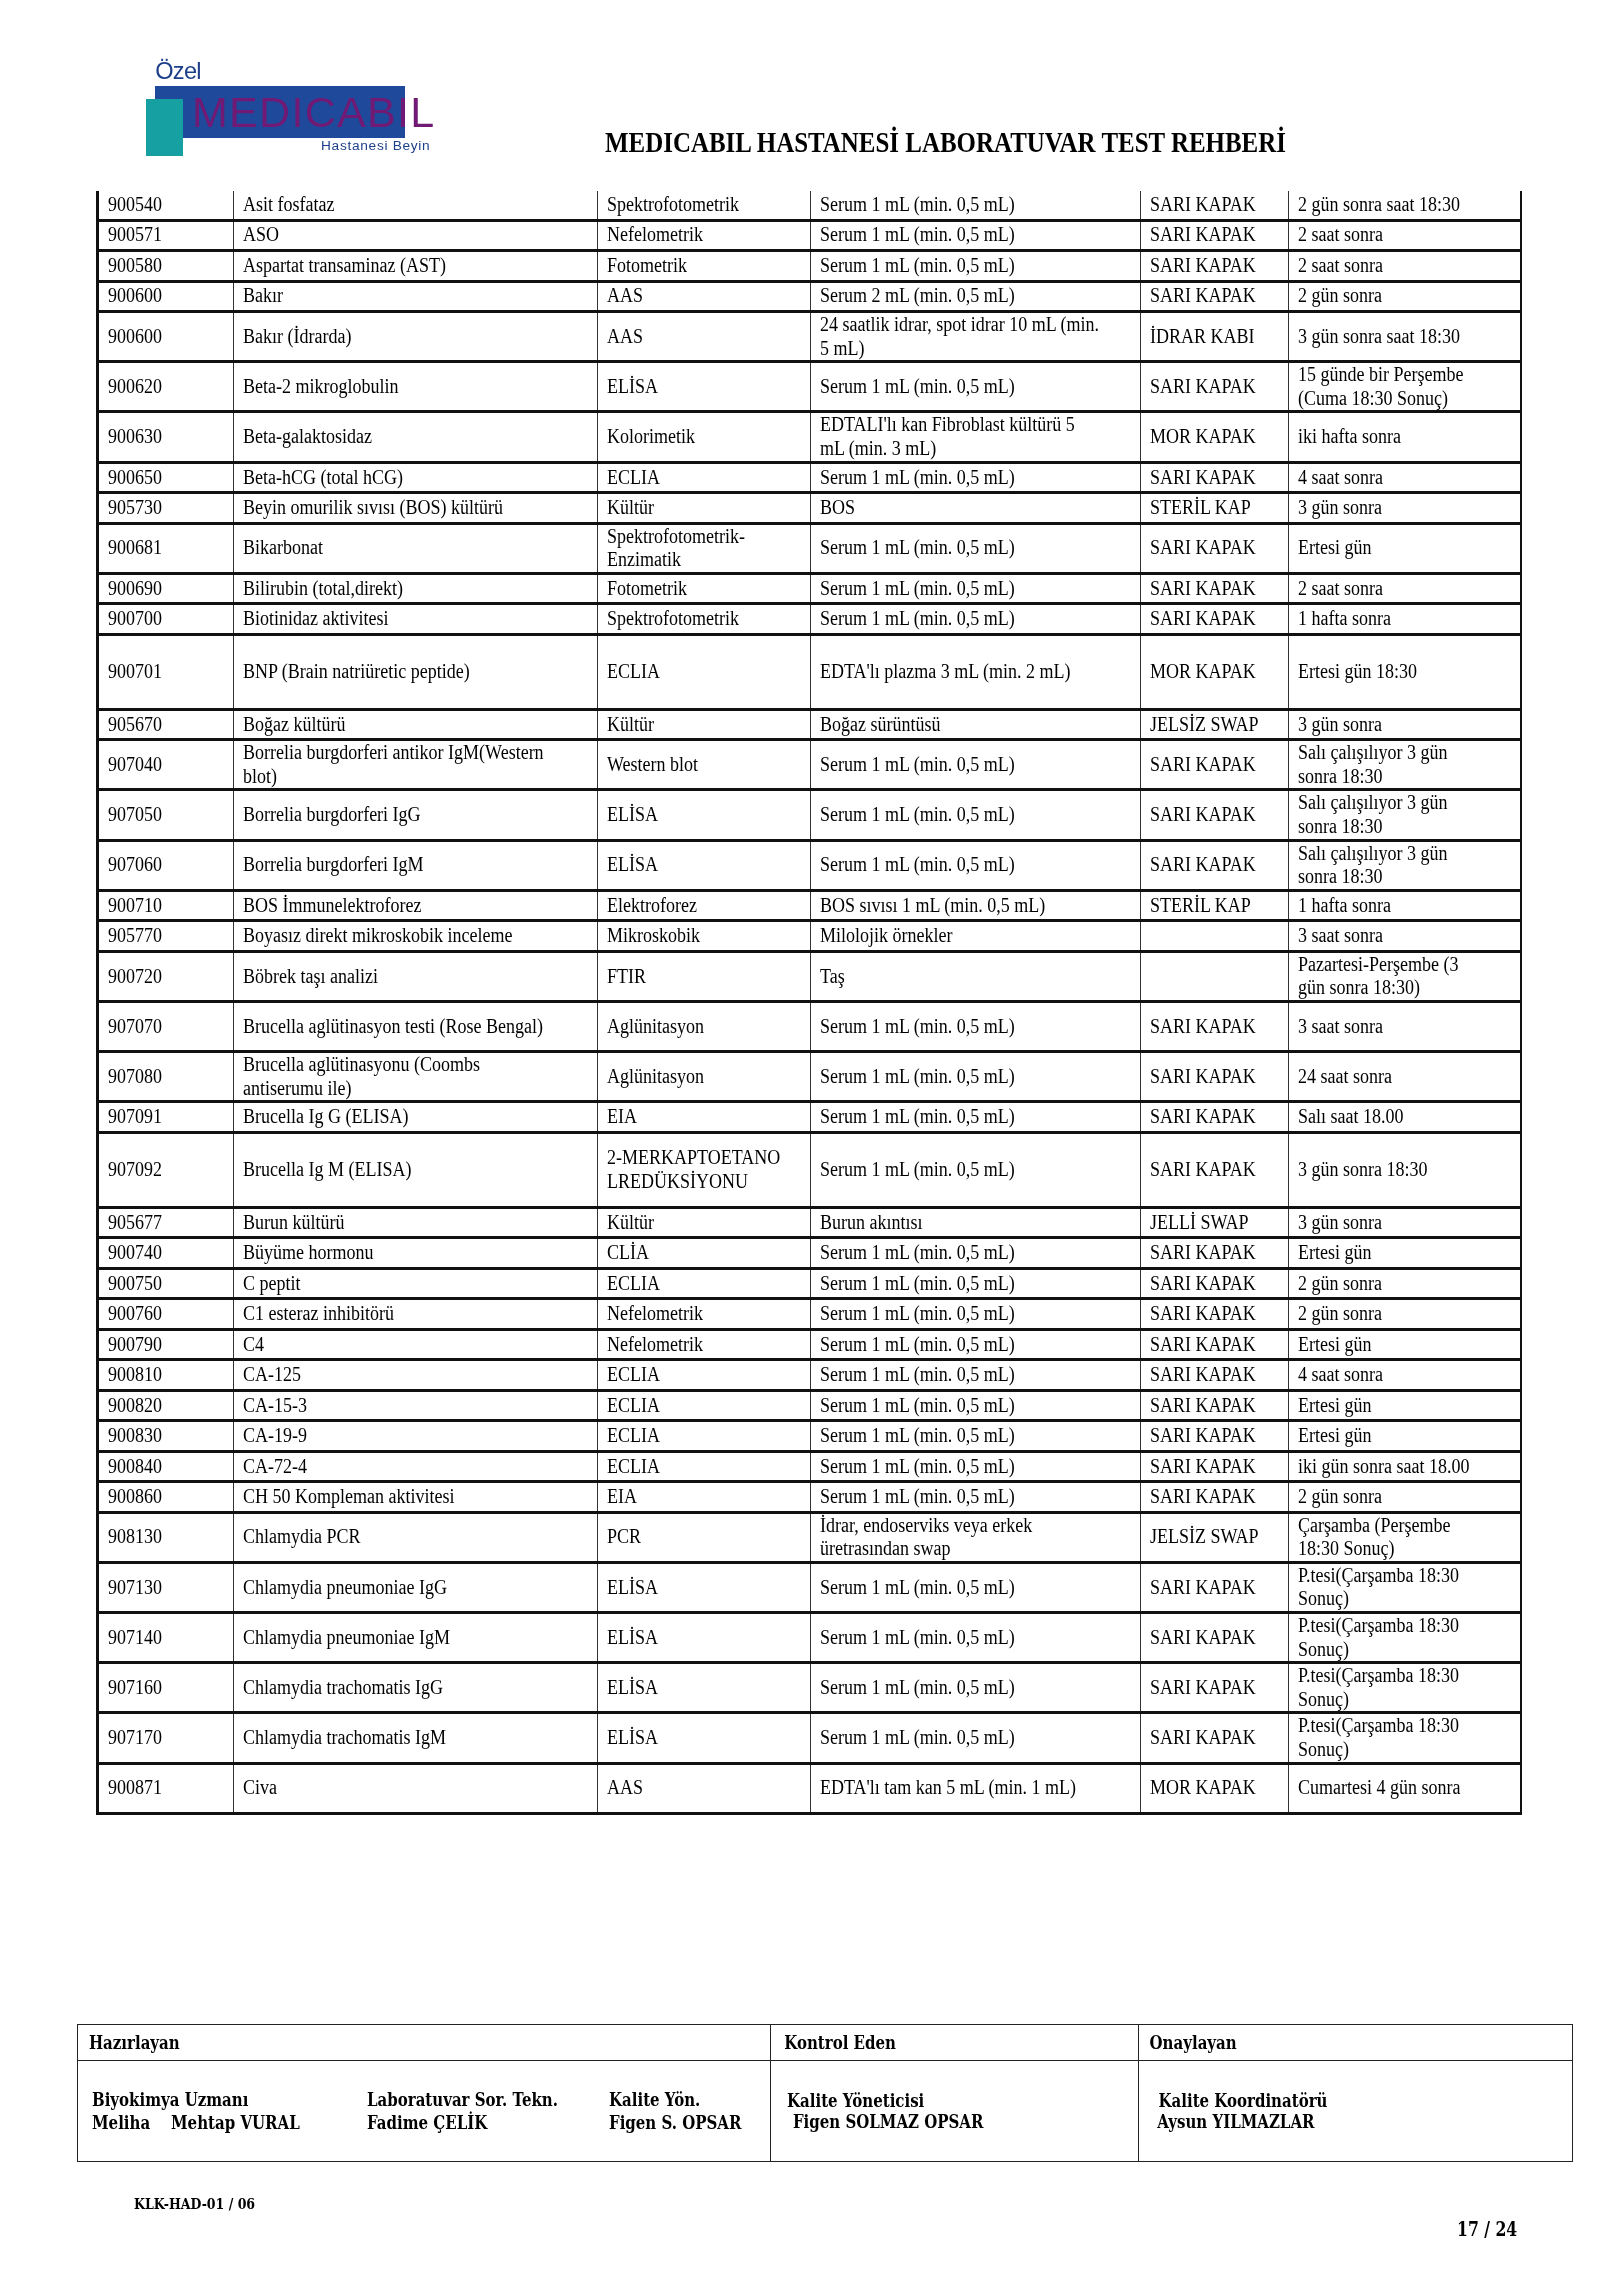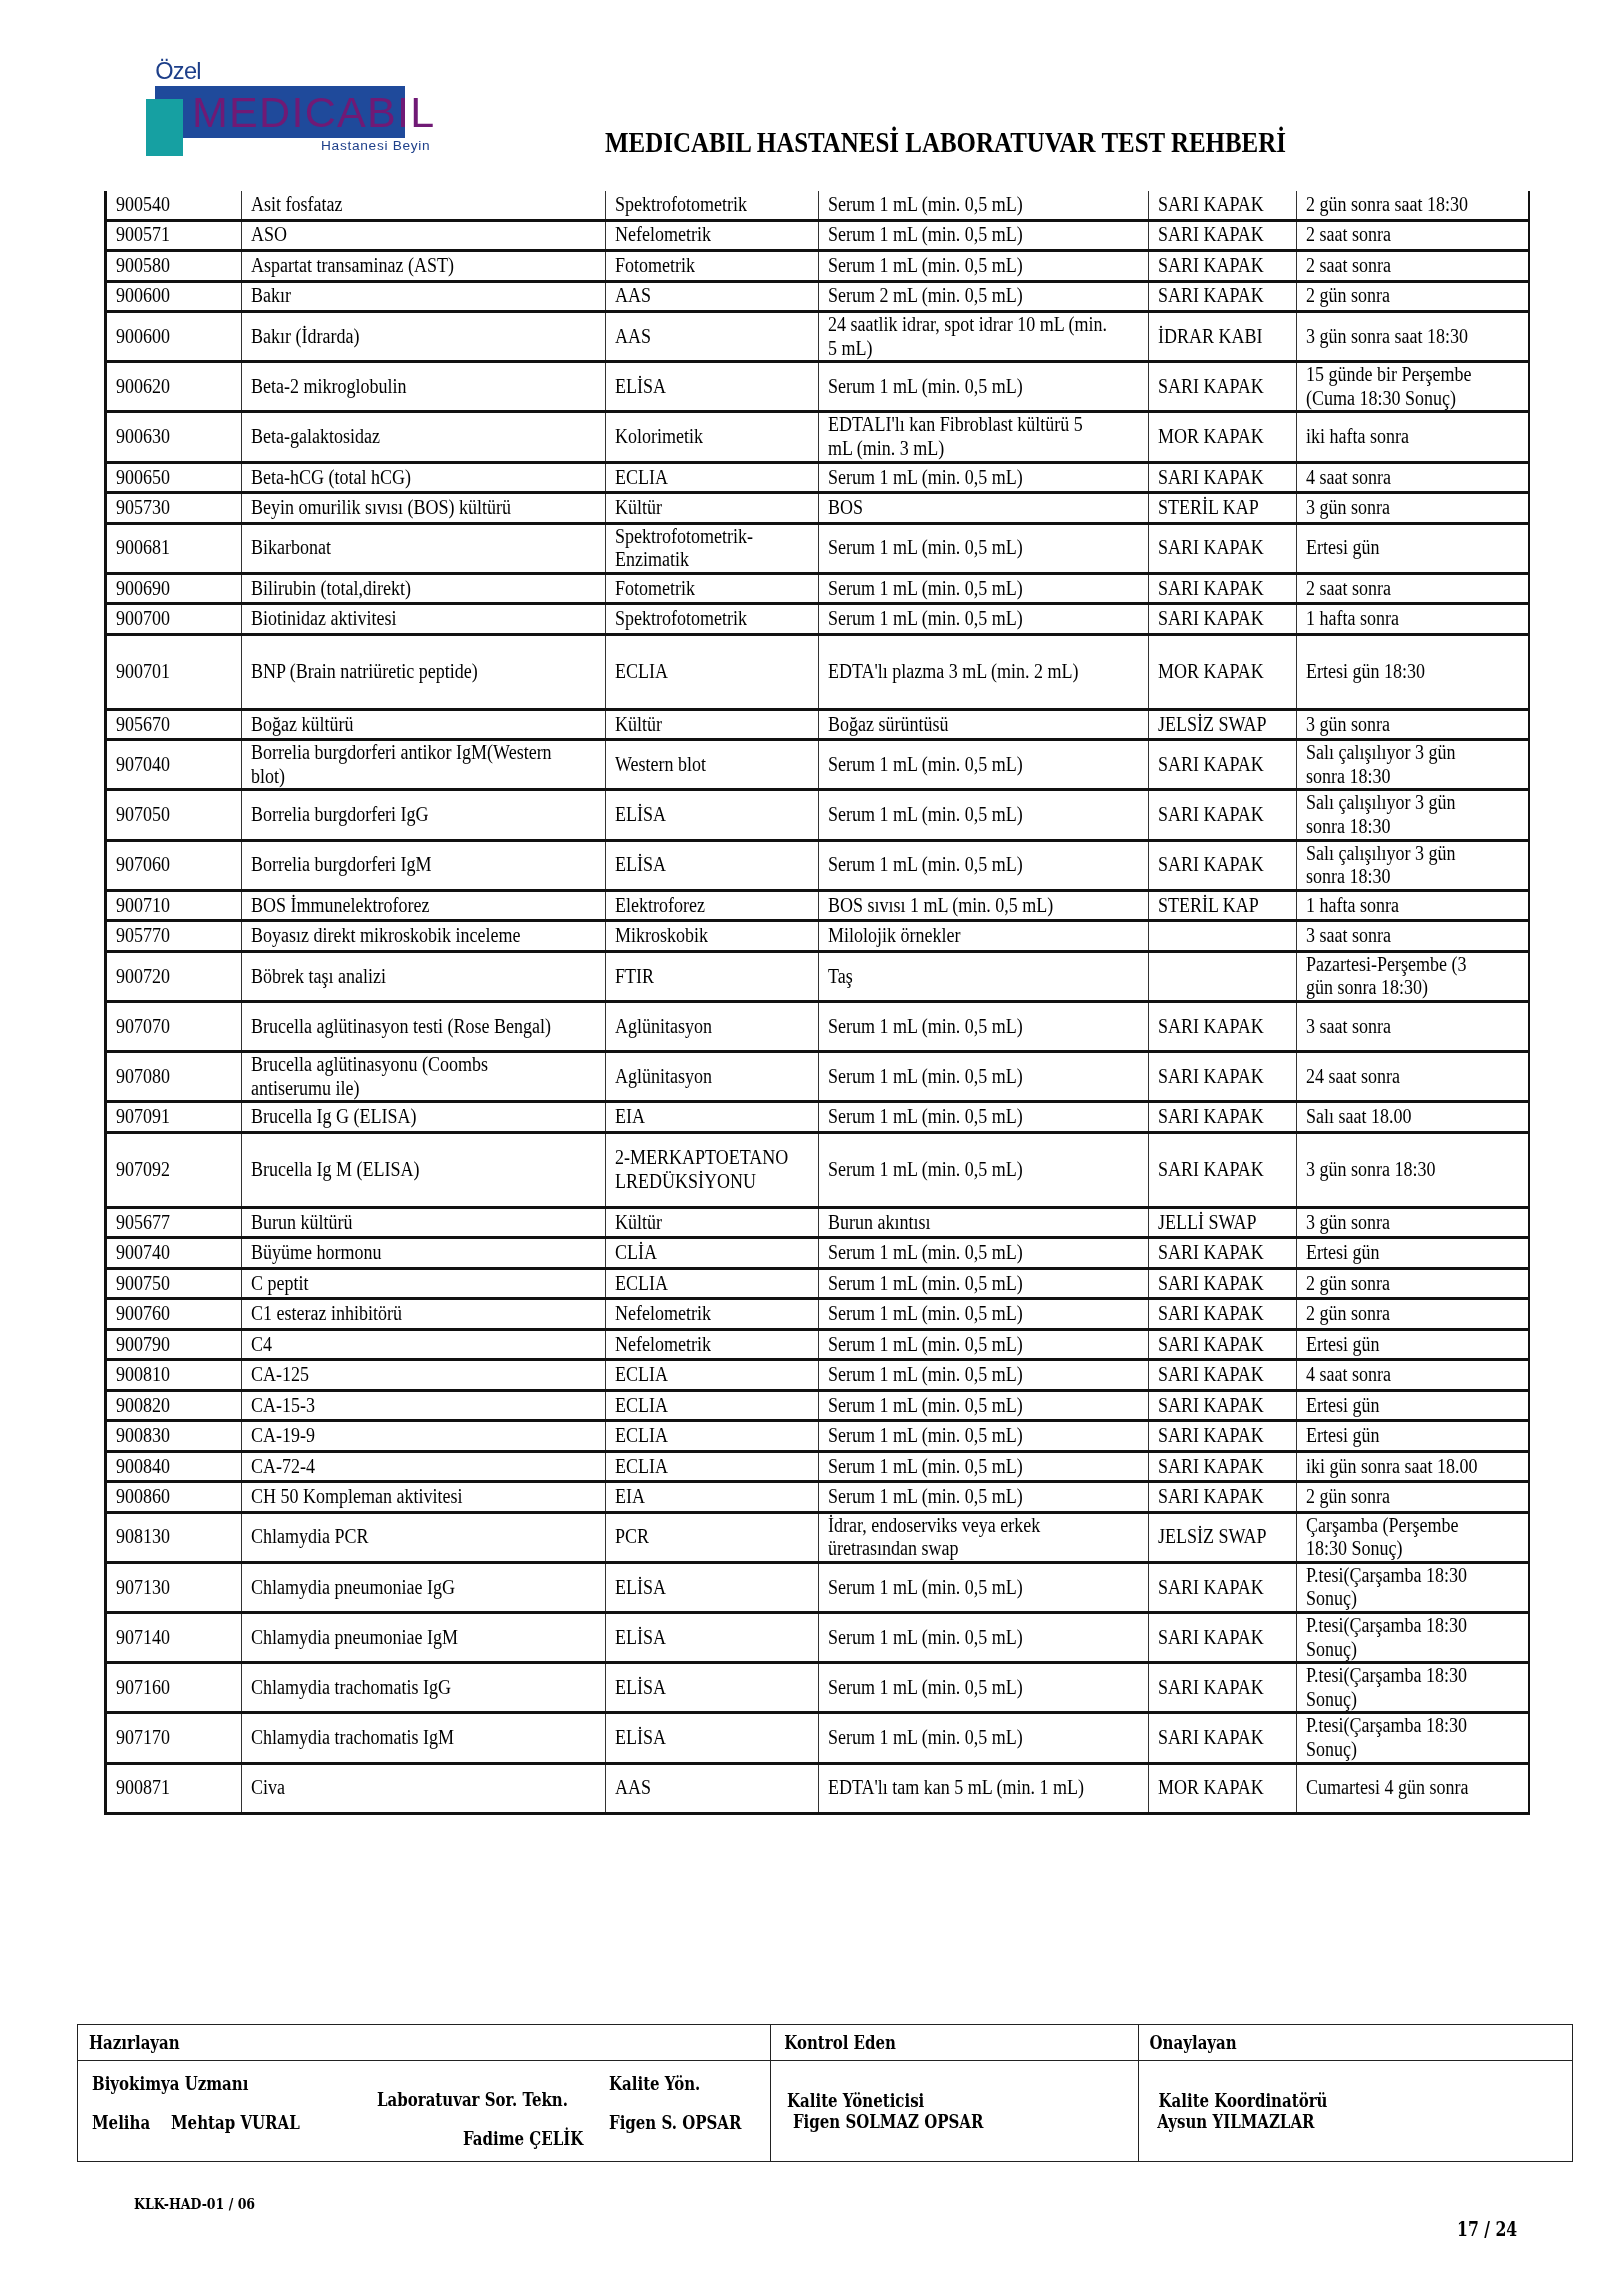--- a/index.html
+++ b/index.html
@@ -9,38 +9,38 @@
   .logo { position: absolute; left: 146px; top: 58px; width: 314px; height: 101px; }
   .logo .ozel { position: absolute; left: 9.2px; top: 0px; font-family: "Liberation Sans", sans-serif; font-size: 23.6px; color: #1d3f8a; letter-spacing: -0.7px; }
   .logo .bar { position: absolute; left: 9.2px; top: 27.5px; width: 250px; height: 52px; background: #1f4a9b; }
   .logo .teal { position: absolute; left: 0px; top: 41px; width: 37px; height: 57px; background: #16a0a2; }
   .logo .brand { position: absolute; left: 46px; top: 31px; font-family: "Liberation Sans", sans-serif; font-size: 43px; color: #701a75; letter-spacing: 1.3px; line-height: 46px; font-weight: normal; }
   .logo .sub { position: absolute; left: 175px; top: 80px; font-family: "Liberation Sans", sans-serif; font-size: 13.7px; color: #1d3f8a; letter-spacing: 0.7px; }
 
   .doc-title { position: absolute; left: 605px; top: 126px; font-family: "Liberation Serif", serif; font-weight: bold; font-size: 29px; letter-spacing: 0px; transform: scaleX(0.86); transform-origin: left top; white-space: nowrap; }
 
   
-  table.tests { position: absolute; left: 104px; top: 191px; width: 1423px; border-collapse: collapse; table-layout: fixed; }
+  table.tests { position: absolute; left: 96px; top: 191px; width: 1423px; border-collapse: collapse; table-layout: fixed; }
   table.tests td { border-left: 1.3px solid #333; border-right: 1.3px solid #333; border-top: 3.3px solid #111; border-bottom: 3.3px solid #111; padding: 0 9.2px; font-size: 20px; line-height: 23.6px; vertical-align: middle; overflow: hidden; }
   table.tests tr:first-child td { border-top: none; }
   table.tests td:first-child { border-left: 3.3px solid #111; }
   table.tests td:last-child { border-right: 2.6px solid #111; }
   table.tests tr.h1 td { height: 27.5px; }
   table.tests tr.h2 td { height: 47px; }
   table.tests tr.h3 td { height: 72px; }
   .cond { display: inline-block; transform: scaleX(0.9); transform-origin: left center; white-space: normal; }
 
   
   table.approve { position: absolute; left: 77px; top: 2024px; width: 1495px; border-collapse: collapse; table-layout: fixed; font-family: "DejaVu Serif", serif; }
   table.approve td { border: 1.3px solid #222; text-align: left; font-weight: bold; font-size: 18.3px; }
   table.approve tr.head td { height: 33px; }
   table.approve tr.body td { height: 98px; vertical-align: middle; }
   table.approve tr.body td.prep { text-align: left; padding-left: 14.4px; }
   .prep-grid { display: grid; grid-template-columns: 275px 242px 170px; row-gap: 2.6px; }
-  .prep-grid span:nth-child(2), .prep-grid span:nth-child(5) { text-align: right; margin-top: 16px; }
+  .prep-grid span:nth-child(2), .prep-grid span:nth-child(5) { text-align: left; }
   .cond-b { display: inline-block; transform: scaleX(0.82); transform-origin: center; }
   .prep-grid .cond-b { transform-origin: left center; }
 
   .doc-code { position: absolute; left: 134px; top: 2194px; font-family: "DejaVu Serif", serif; font-weight: bold; font-size: 15.7px; transform: scaleX(0.8); transform-origin: left top; }
   .page-num { position: absolute; left: 1457px; top: 2218px; font-family: "DejaVu Serif", serif; font-weight: bold; font-size: 19.6px; transform: scaleX(0.8); transform-origin: left top; }
 </style>
 </head>
 <body>
 
 <div class="logo">

